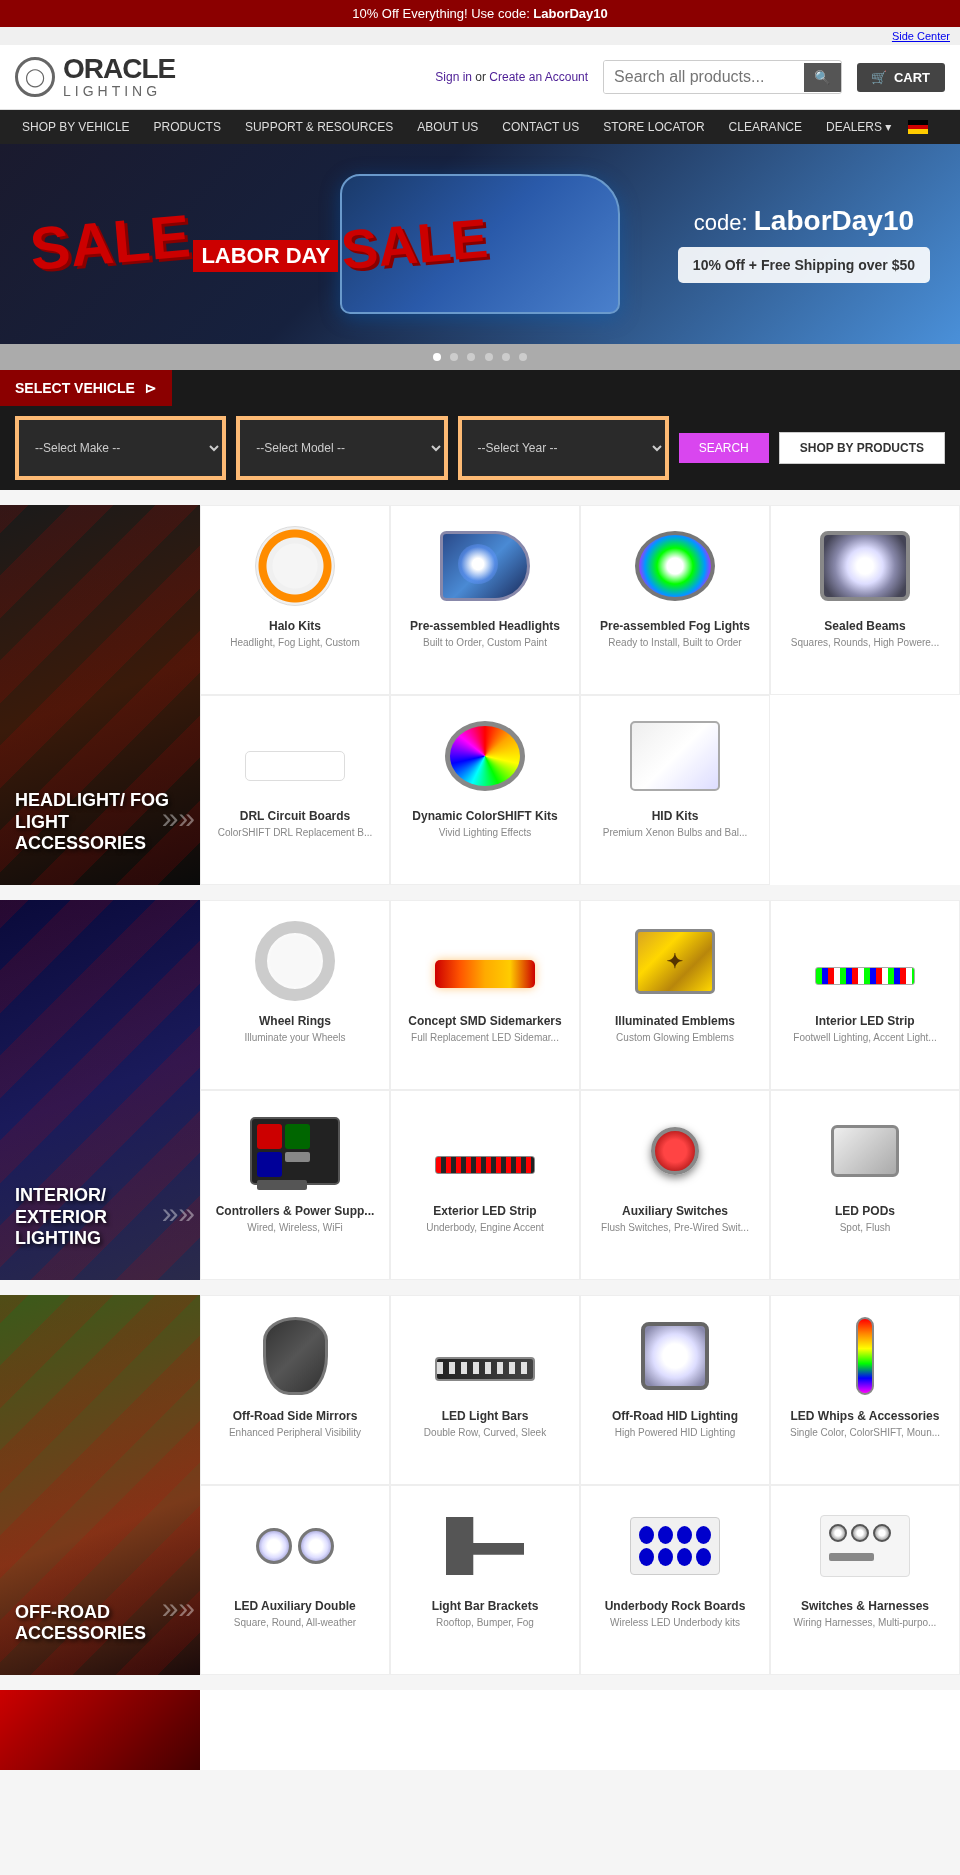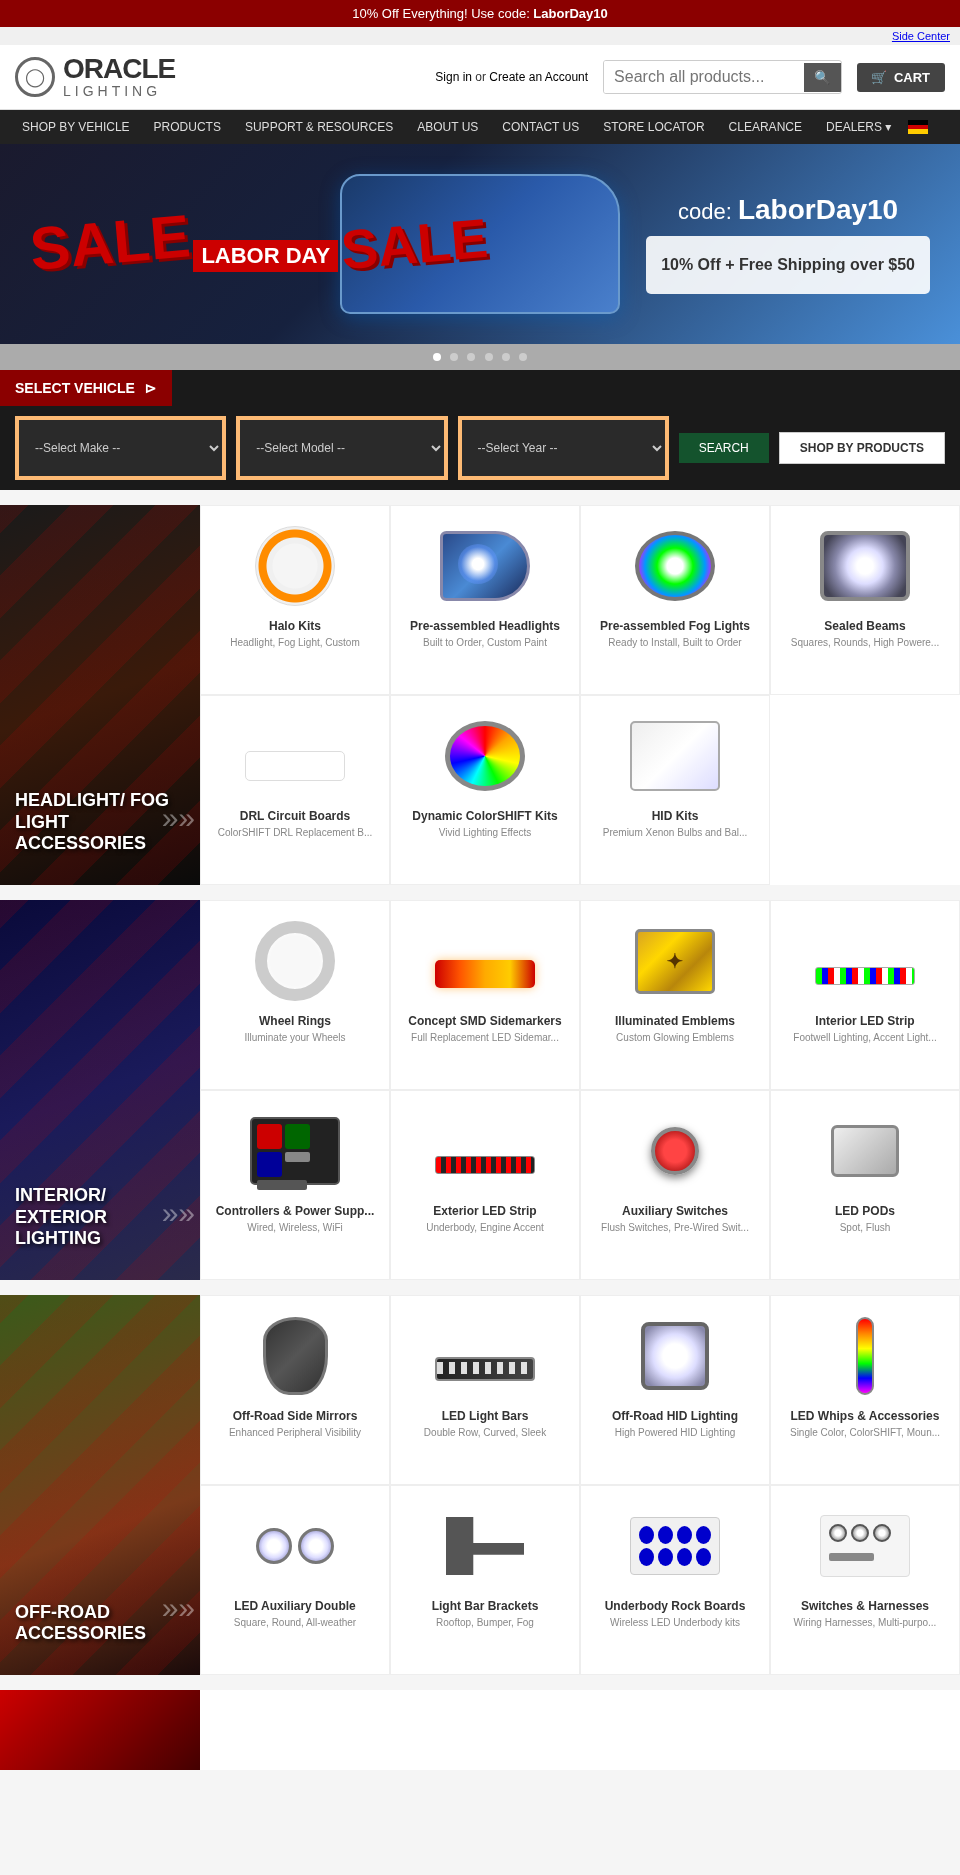--- a/index.html
+++ b/index.html
@@ -43,21 +43,21 @@
     }
     .logo-sub { font-size: 14px; color: #666; letter-spacing: 4px; }
     .logo-icon {
       width: 40px; height: 40px; margin-right: 8px;
       border: 3px solid #666; border-radius: 50%;
       display: flex; align-items: center; justify-content: center;
       color: #666; font-size: 18px;
     }
     .header-right { display: flex; align-items: center; gap: 15px; }
     .auth-links { font-size: 12px; color: #333; }
-    .auth-links a { color: #000000; text-decoration: none; }
+    .auth-links a { color: #4c1d95; text-decoration: none; }
     .search-bar {
       display: flex; align-items: center;
       border: 1px solid #ccc; border-radius: 3px; overflow: hidden;
     }
     .search-bar input {
       padding: 7px 10px; border: none; outline: none; width: 200px; font-size: 16px;
     }
     .search-bar button {
       background: #555; border: none; padding: 7px 10px; cursor: pointer; color: white;
     }
@@ -95,22 +95,22 @@
     }
     .hero-label {
       background: #c00; color: white; font-size: 22px; font-weight: bold;
       padding: 3px 8px; margin-top: 5px; display: inline-block;
     }
     .hero-right { text-align: center; z-index: 2; }
     .hero-code { font-size: 22px; color: white; }
     .hero-code strong { font-size: 28px; color: #fff; }
     .hero-badge {
       background: rgba(255,255,255,0.9); color: #333;
-      padding: 20px 15px; border-radius: 5px; margin-top: 10px;
-      font-size: 16px; font-weight: bold;
+      padding: 10px 15px; border-radius: 5px; margin-top: 10px;
+      font-size: 14px; font-weight: bold;
     }
     .hero-dots { text-align: center; padding: 6px; background: rgba(0,0,0,0.3); }
     .hero-dots span {
       display: inline-block; width: 8px; height: 8px;
       border-radius: 50%; background: rgba(255,255,255,0.4); margin: 0 3px;
     }
     .hero-dots span.active { background: white; }
 
     
     .vehicle-selector {
@@ -122,21 +122,21 @@
       cursor: pointer;
     }
     .vehicle-selects {
       display: flex; align-items: center; padding: 10px 15px; gap: 10px;
     }
     .vehicle-selects select {
       padding: 20px 12px; border: 4px solid #fdba74; background: #2a2a2a;
       color: #ccc; font-size: 12px; flex: 1;
     }
     .search-btn {
-      background: #14532d; color: white; padding: 8px 20px;
+      background: #d946ef; color: white; padding: 8px 20px;
       border: none; cursor: pointer; font-size: 12px;
     }
     .shop-products-btn {
       background: white; color: #333; padding: 8px 20px;
       border: 1px solid #ccc; cursor: pointer; font-size: 12px; font-weight: bold;
     }
 
     
     .category-section {
       background: white; margin: 15px 0; display: flex;

